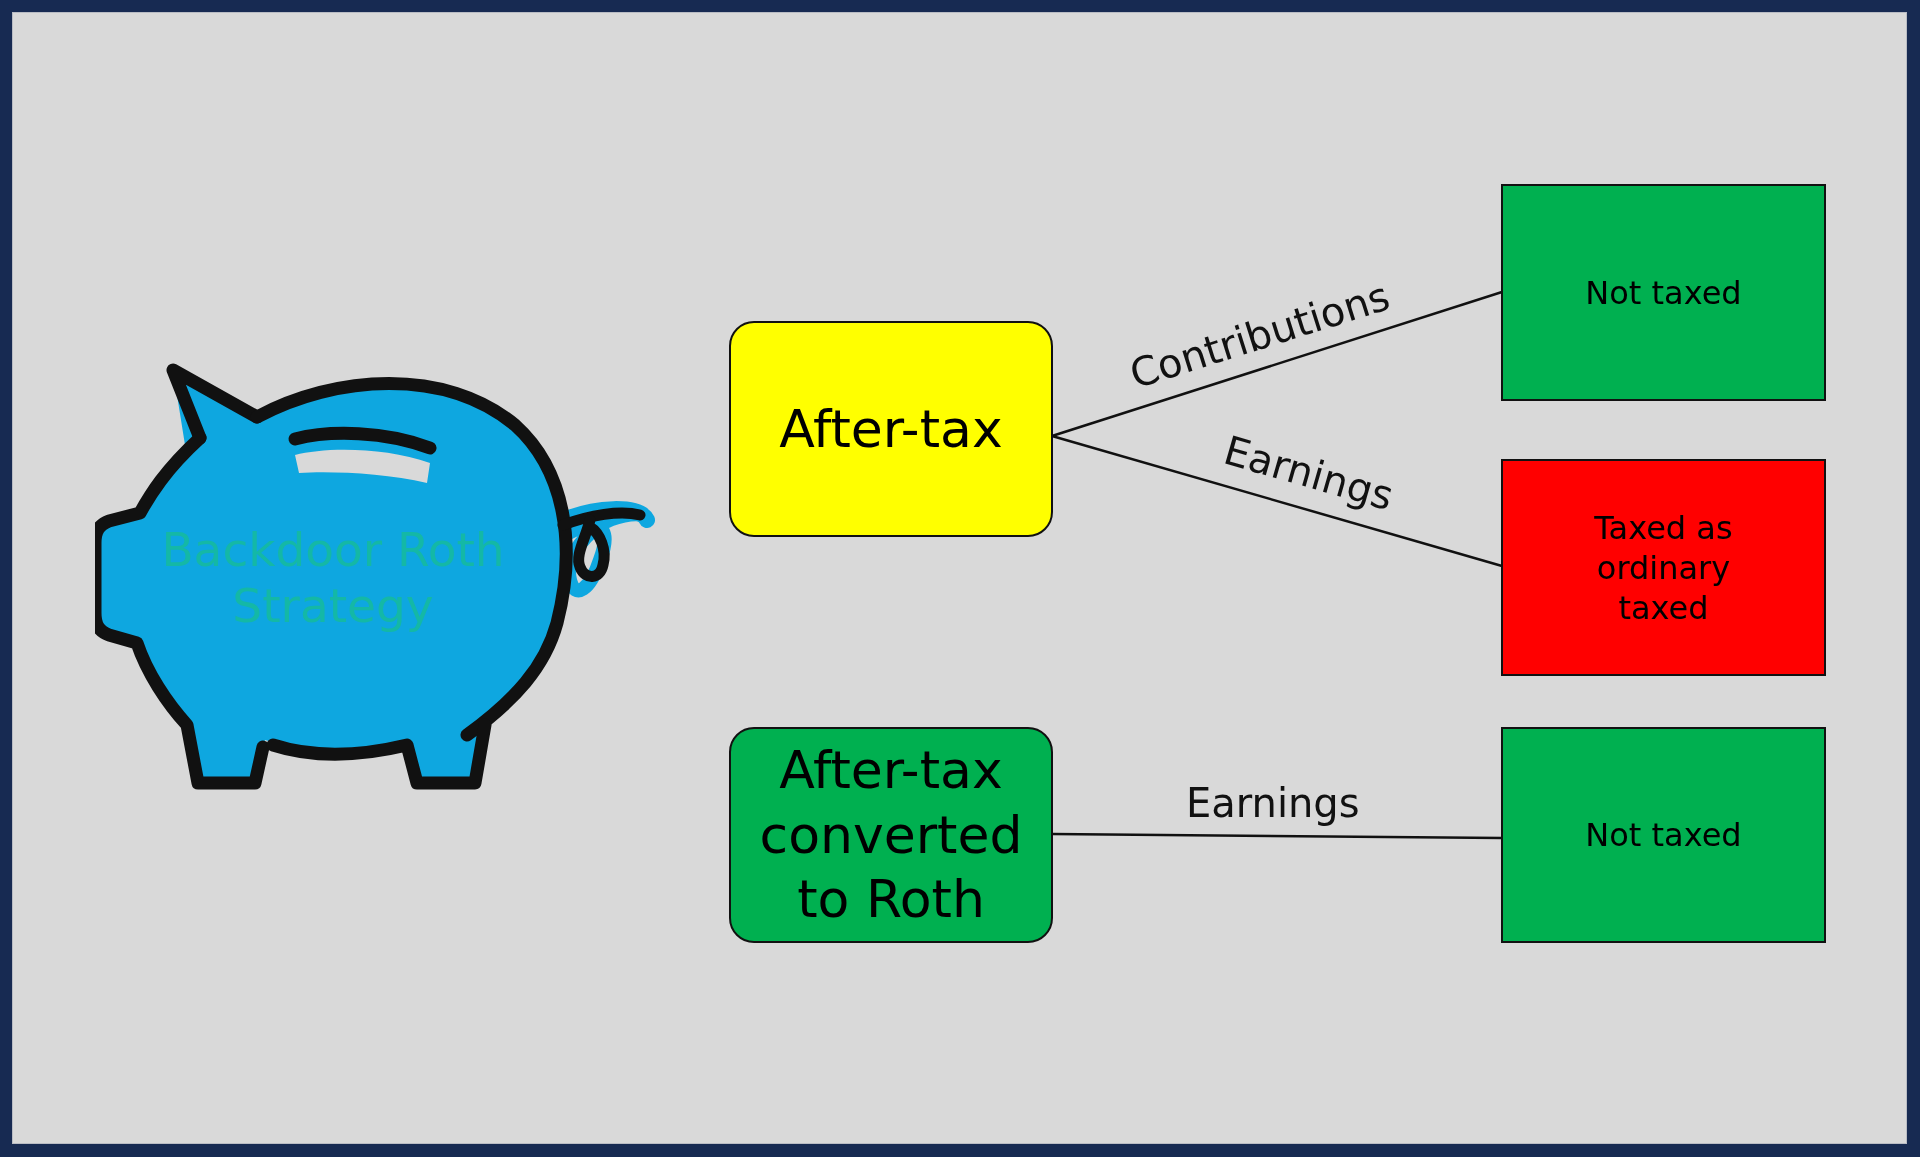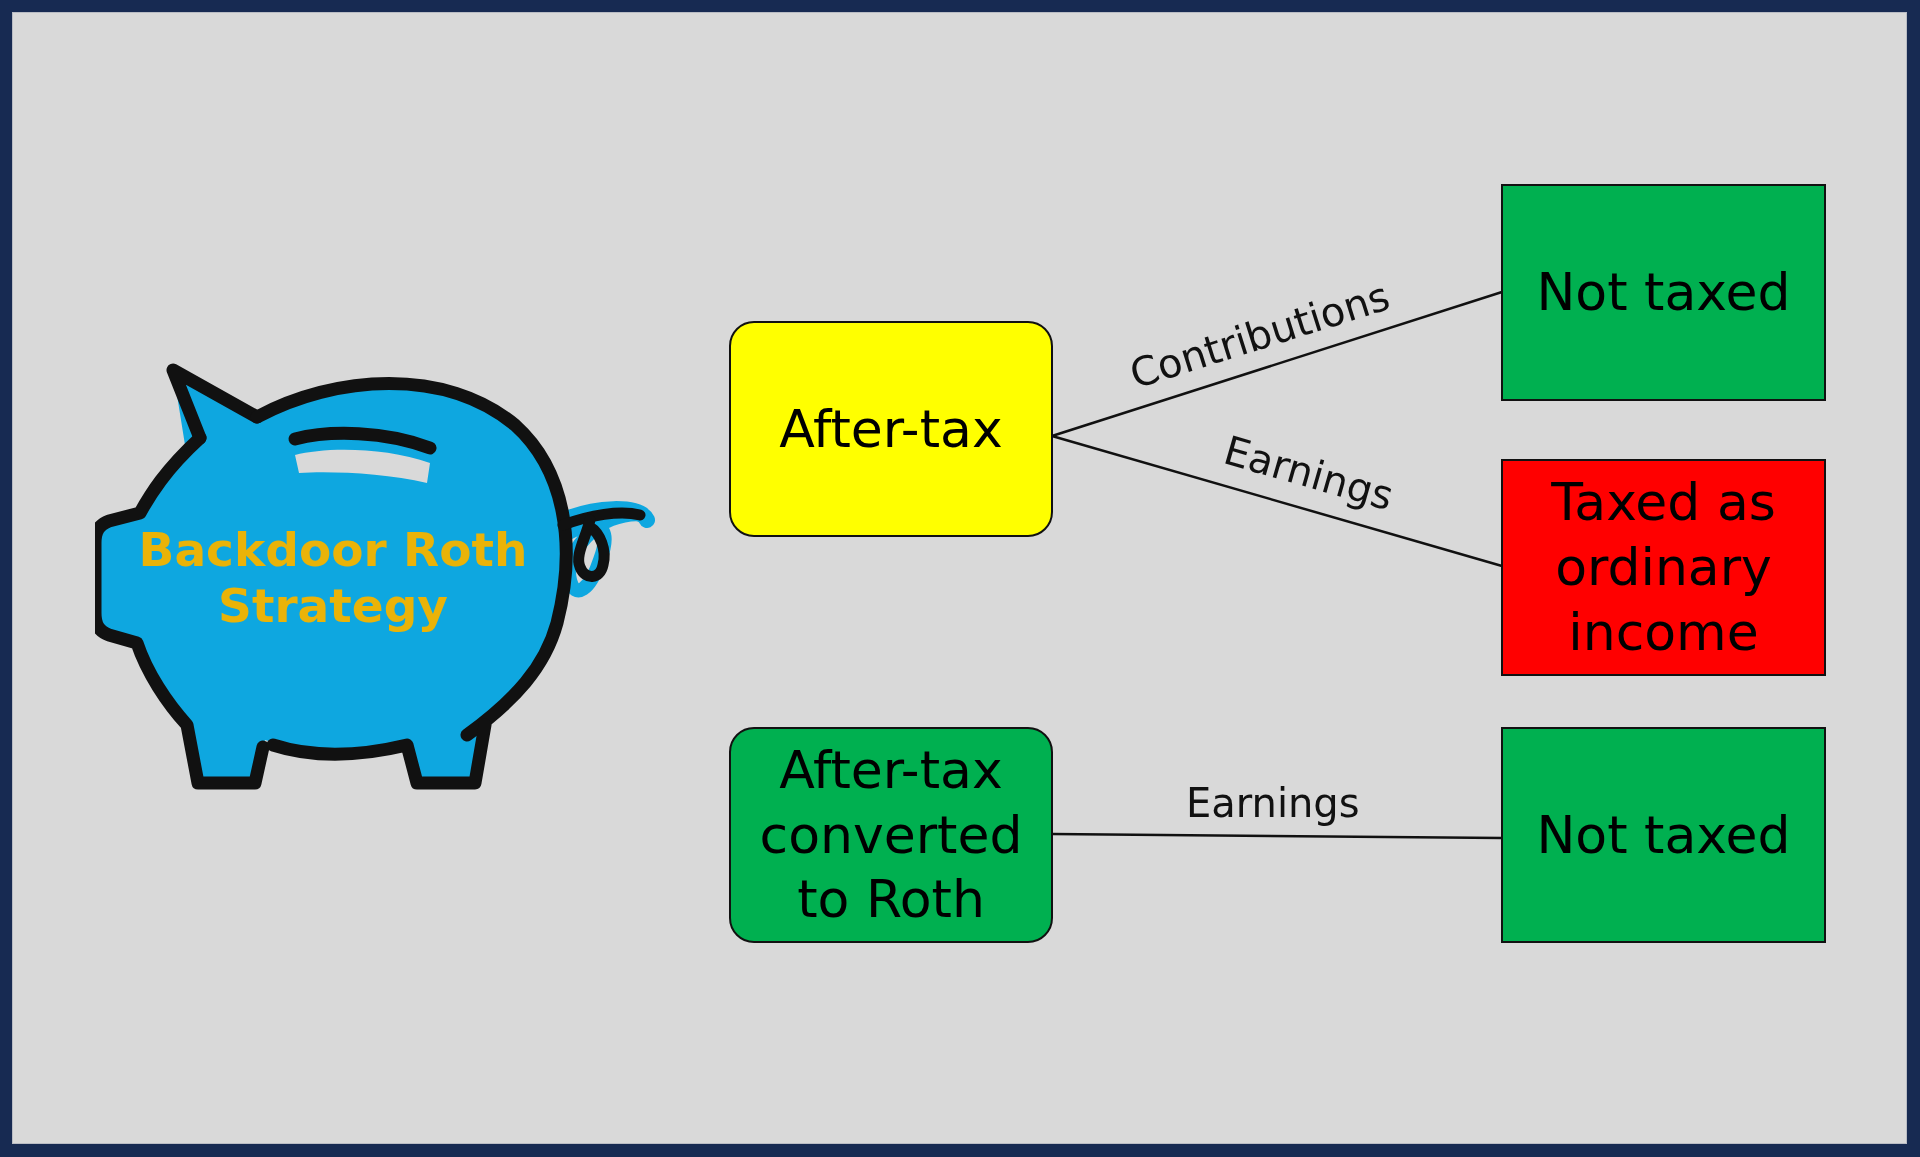--- a/index.html
+++ b/index.html
@@ -22,39 +22,38 @@
       position: absolute;
       box-sizing: border-box;
       border: 2.5px solid #111;
       display: flex; align-items: center; justify-content: center;
       text-align: center;
       color: #000;
       line-height: 1.15;
     }
     .box span { white-space: pre-line; }
     .big { font-size: 52px; line-height: 1.24; border-radius: 25px; }
-    .med { font-size: 52px; line-height: 1.25; }
+    .med { font-size: 32px; line-height: 1.25; }
     .edge-label {
       position: absolute;
       font-size: 40px;
       color: #111;
       white-space: nowrap;
       transform-origin: center center;
     }
     .pig { position: absolute; left: 95px; top: 355px; width: 580px; height: 450px; }
     .pig-label {
       position: absolute;
       left: 130px; top: 522px;
       width: 406px;
       text-align: center;
       font-size: 47px;
       line-height: 1.2;
-      color: #eab308;
+      color: #14b8a6;
       white-space: pre-line;
-      font-weight: bold;
     }
   </style>
 </head>
 <body>
 
 <div class="canvas"></div>
 
 <svg class="connectors" viewBox="0 0 1920 1157">
   <line x1="1052" y1="436" x2="1502" y2="292" stroke="#111" stroke-width="2.5"></line>
   <line x1="1052" y1="436" x2="1502" y2="566" stroke="#111" stroke-width="2.5"></line>
@@ -91,21 +90,21 @@
 to Roth</span>
 </div>
 
 <div class="box med" style="left:1501px; top:184px; width:325px; height:217px; background:#00b050;">
   <span>Not taxed</span>
 </div>
 
 <div class="box med" style="left:1501px; top:459px; width:325px; height:217px; background:#ff0000;">
   <span>Taxed as
 ordinary
-income</span>
+taxed</span>
 </div>
 
 <div class="box med" style="left:1501px; top:727px; width:325px; height:216px; background:#00b050;">
   <span>Not taxed</span>
 </div>
 
 <div class="edge-label" style="left:1125px; top:312px; transform: rotate(-17.5deg);">Contributions</div>
 <div class="edge-label" style="left:1222px; top:450px; transform: rotate(16deg);">Earnings</div>
 <div class="edge-label" style="left:1186px; top:780px;">Earnings</div>
 

